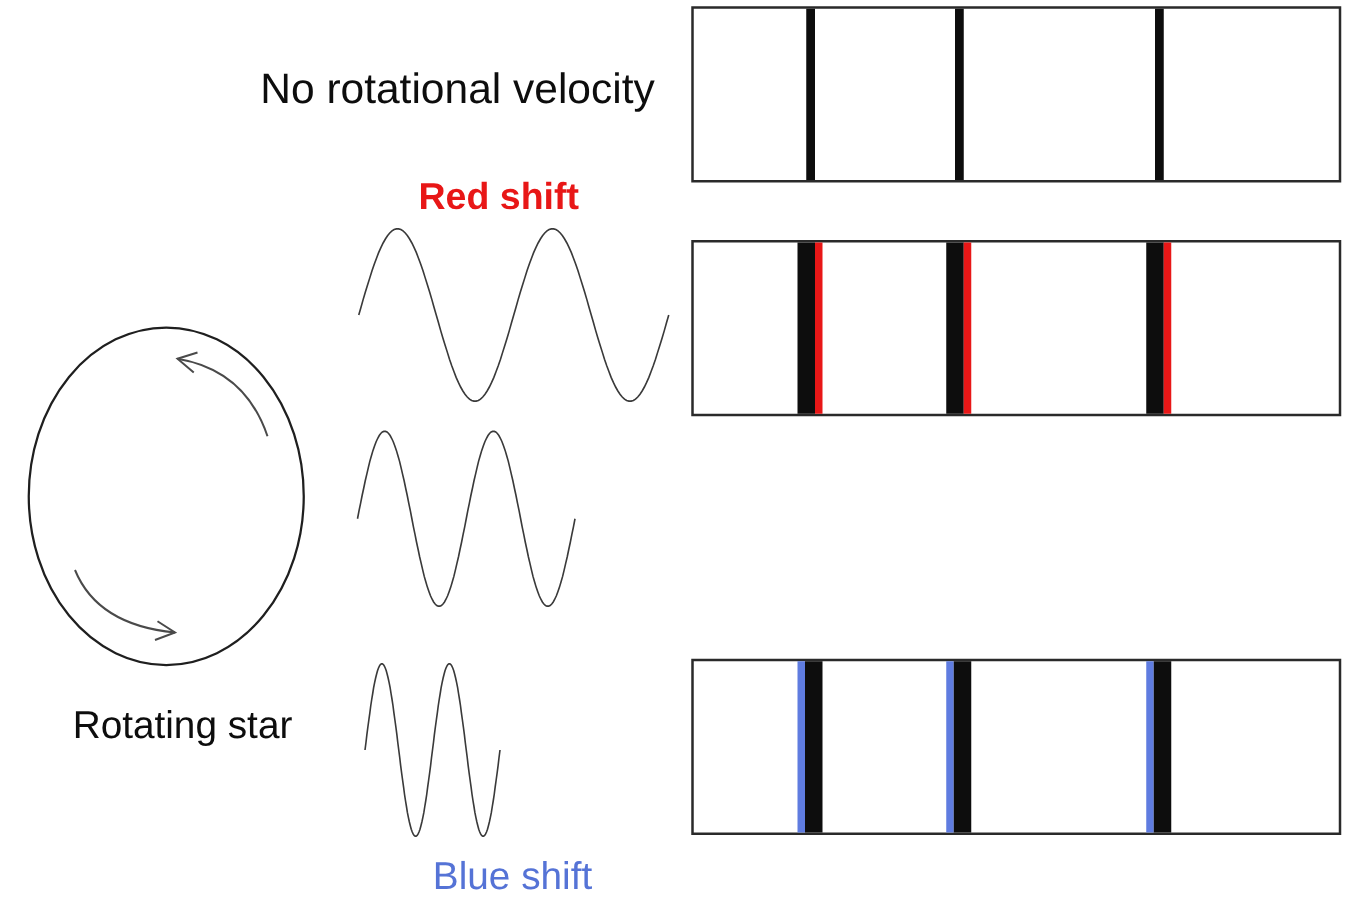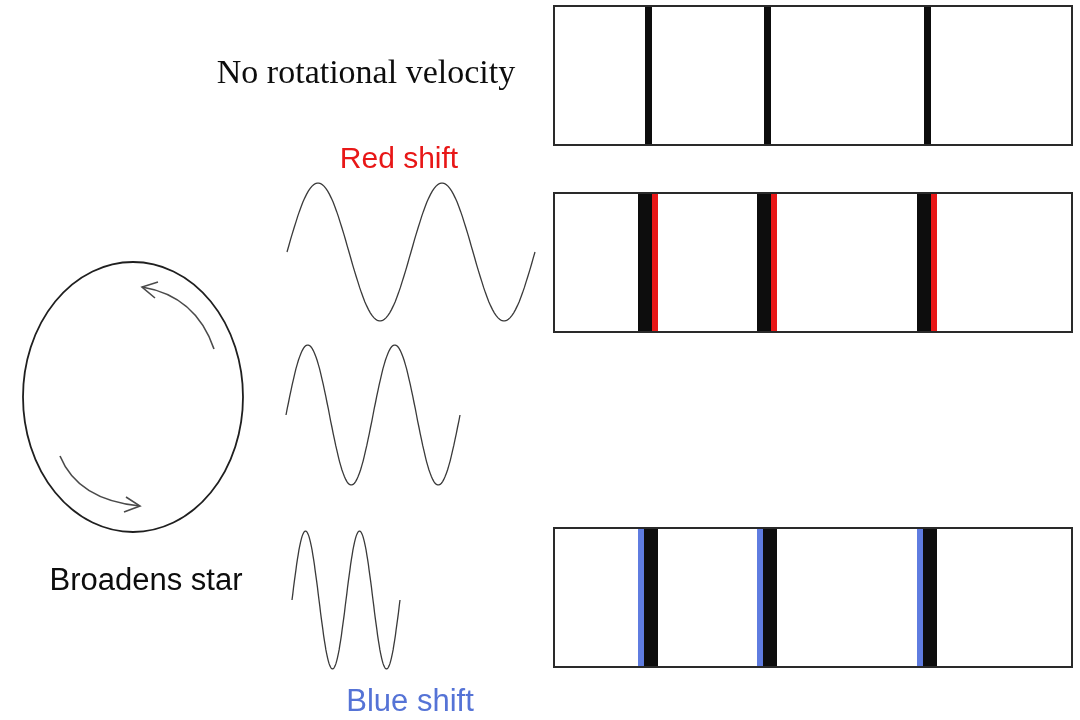--- a/index.html
+++ b/index.html
@@ -3,21 +3,21 @@
 <meta charset="utf-8">
 <style>
   html,body{margin:0;padding:0;background:#ffffff;}
   #canvas{
     position:relative;width:1080px;height:720px;background:#ffffff;overflow:hidden;
     font-family:"Liberation Sans",sans-serif;
   }
   #drawing{position:absolute;left:0;top:0;width:1080px;height:720px;}
   .label{position:absolute;transform:translateX(-50%);white-space:nowrap;line-height:1.1;}
   .label-ink{color:var(--ink);}
-  .label-red{color:var(--red);}
+  .label-red{color:var(--red);font-weight:bold;}
   .label-blue{color:var(--blue-text);}
   .spectrum{position:absolute;background:#ffffff;border:2px solid var(--border);box-sizing:border-box;}
   .bar{position:absolute;top:0;bottom:0;}
   .bar-black{background:var(--ink);}
   .bar-red{background:var(--red);}
   .bar-blue{background:var(--blue-stripe);}
   svg path, svg ellipse{fill:none;}
 </style>
 </head>
 <body>
@@ -32,26 +32,26 @@
         <path d="M60 456 Q78 500 140 506" stroke="#4a4a4a" stroke-width="1.6"></path>
         <path d="M126 497 L140 506 L124 512" stroke="#4a4a4a" stroke-width="1.6"></path>
       </g>
     <g id="wave-group">
         <path d="M287.0 252.0 L288.8 245.8 L290.5 239.7 L292.3 233.6 L294.1 227.8 L295.9 222.1 L297.6 216.6 L299.4 211.4 L301.2 206.6 L302.9 202.1 L304.7 198.1 L306.5 194.4 L308.3 191.2 L310.0 188.6 L311.8 186.4 L313.6 184.7 L315.3 183.6 L317.1 183.1 L318.9 183.1 L320.7 183.6 L322.4 184.7 L324.2 186.4 L326.0 188.6 L327.7 191.2 L329.5 194.4 L331.3 198.1 L333.1 202.1 L334.8 206.6 L336.6 211.4 L338.4 216.6 L340.1 222.1 L341.9 227.8 L343.7 233.6 L345.5 239.7 L347.2 245.8 L349.0 252.0 L350.8 258.2 L352.5 264.3 L354.3 270.4 L356.1 276.2 L357.9 281.9 L359.6 287.4 L361.4 292.6 L363.2 297.4 L364.9 301.9 L366.7 305.9 L368.5 309.6 L370.3 312.8 L372.0 315.4 L373.8 317.6 L375.6 319.3 L377.3 320.4 L379.1 320.9 L380.9 320.9 L382.7 320.4 L384.4 319.3 L386.2 317.6 L388.0 315.4 L389.7 312.8 L391.5 309.6 L393.3 305.9 L395.1 301.9 L396.8 297.4 L398.6 292.6 L400.4 287.4 L402.1 281.9 L403.9 276.2 L405.7 270.4 L407.5 264.3 L409.2 258.2 L411.0 252.0 L412.8 245.8 L414.5 239.7 L416.3 233.6 L418.1 227.8 L419.9 222.1 L421.6 216.6 L423.4 211.4 L425.2 206.6 L426.9 202.1 L428.7 198.1 L430.5 194.4 L432.3 191.2 L434.0 188.6 L435.8 186.4 L437.6 184.7 L439.3 183.6 L441.1 183.1 L442.9 183.1 L444.7 183.6 L446.4 184.7 L448.2 186.4 L450.0 188.6 L451.7 191.2 L453.5 194.4 L455.3 198.1 L457.1 202.1 L458.8 206.6 L460.6 211.4 L462.4 216.6 L464.1 222.1 L465.9 227.8 L467.7 233.6 L469.5 239.7 L471.2 245.8 L473.0 252.0 L474.8 258.2 L476.5 264.3 L478.3 270.4 L480.1 276.2 L481.9 281.9 L483.6 287.4 L485.4 292.6 L487.2 297.4 L488.9 301.9 L490.7 305.9 L492.5 309.6 L494.3 312.8 L496.0 315.4 L497.8 317.6 L499.6 319.3 L501.3 320.4 L503.1 320.9 L504.9 320.9 L506.7 320.4 L508.4 319.3 L510.2 317.6 L512.0 315.4 L513.7 312.8 L515.5 309.6 L517.3 305.9 L519.1 301.9 L520.8 297.4 L522.6 292.6 L524.4 287.4 L526.1 281.9 L527.9 276.2 L529.7 270.4 L531.5 264.3 L533.2 258.2 L535.0 252.0" stroke="#3a3a3a" stroke-width="1.3"></path>
         <path d="M286.0 415.0 L287.2 408.7 L288.5 402.5 L289.7 396.4 L291.0 390.4 L292.2 384.6 L293.5 379.1 L294.7 373.9 L295.9 368.9 L297.2 364.4 L298.4 360.3 L299.7 356.6 L300.9 353.4 L302.2 350.6 L303.4 348.4 L304.6 346.8 L305.9 345.6 L307.1 345.1 L308.4 345.1 L309.6 345.6 L310.9 346.8 L312.1 348.4 L313.3 350.6 L314.6 353.4 L315.8 356.6 L317.1 360.3 L318.3 364.4 L319.6 368.9 L320.8 373.9 L322.0 379.1 L323.3 384.6 L324.5 390.4 L325.8 396.4 L327.0 402.5 L328.3 408.7 L329.5 415.0 L330.7 421.3 L332.0 427.5 L333.2 433.6 L334.5 439.6 L335.7 445.4 L337.0 450.9 L338.2 456.1 L339.4 461.1 L340.7 465.6 L341.9 469.7 L343.2 473.4 L344.4 476.6 L345.7 479.4 L346.9 481.6 L348.1 483.2 L349.4 484.4 L350.6 484.9 L351.9 484.9 L353.1 484.4 L354.4 483.2 L355.6 481.6 L356.8 479.4 L358.1 476.6 L359.3 473.4 L360.6 469.7 L361.8 465.6 L363.1 461.1 L364.3 456.1 L365.5 450.9 L366.8 445.4 L368.0 439.6 L369.3 433.6 L370.5 427.5 L371.8 421.3 L373.0 415.0 L374.2 408.7 L375.5 402.5 L376.7 396.4 L378.0 390.4 L379.2 384.6 L380.5 379.1 L381.7 373.9 L382.9 368.9 L384.2 364.4 L385.4 360.3 L386.7 356.6 L387.9 353.4 L389.2 350.6 L390.4 348.4 L391.6 346.8 L392.9 345.6 L394.1 345.1 L395.4 345.1 L396.6 345.6 L397.9 346.8 L399.1 348.4 L400.3 350.6 L401.6 353.4 L402.8 356.6 L404.1 360.3 L405.3 364.4 L406.6 368.9 L407.8 373.9 L409.0 379.1 L410.3 384.6 L411.5 390.4 L412.8 396.4 L414.0 402.5 L415.3 408.7 L416.5 415.0 L417.7 421.3 L419.0 427.5 L420.2 433.6 L421.5 439.6 L422.7 445.4 L424.0 450.9 L425.2 456.1 L426.4 461.1 L427.7 465.6 L428.9 469.7 L430.2 473.4 L431.4 476.6 L432.7 479.4 L433.9 481.6 L435.1 483.2 L436.4 484.4 L437.6 484.9 L438.9 484.9 L440.1 484.4 L441.4 483.2 L442.6 481.6 L443.8 479.4 L445.1 476.6 L446.3 473.4 L447.6 469.7 L448.8 465.6 L450.1 461.1 L451.3 456.1 L452.5 450.9 L453.8 445.4 L455.0 439.6 L456.3 433.6 L457.5 427.5 L458.8 421.3 L460.0 415.0" stroke="#3a3a3a" stroke-width="1.3"></path>
         <path d="M292.0 600.0 L292.8 593.8 L293.5 587.7 L294.3 581.6 L295.1 575.8 L295.9 570.1 L296.6 564.6 L297.4 559.4 L298.2 554.6 L298.9 550.1 L299.7 546.1 L300.5 542.4 L301.3 539.2 L302.0 536.6 L302.8 534.4 L303.6 532.7 L304.3 531.6 L305.1 531.1 L305.9 531.1 L306.7 531.6 L307.4 532.7 L308.2 534.4 L309.0 536.6 L309.7 539.2 L310.5 542.4 L311.3 546.1 L312.1 550.1 L312.8 554.6 L313.6 559.4 L314.4 564.6 L315.1 570.1 L315.9 575.8 L316.7 581.6 L317.5 587.7 L318.2 593.8 L319.0 600.0 L319.8 606.2 L320.5 612.3 L321.3 618.4 L322.1 624.2 L322.9 629.9 L323.6 635.4 L324.4 640.6 L325.2 645.4 L325.9 649.9 L326.7 653.9 L327.5 657.6 L328.3 660.8 L329.0 663.4 L329.8 665.6 L330.6 667.3 L331.3 668.4 L332.1 668.9 L332.9 668.9 L333.7 668.4 L334.4 667.3 L335.2 665.6 L336.0 663.4 L336.7 660.8 L337.5 657.6 L338.3 653.9 L339.1 649.9 L339.8 645.4 L340.6 640.6 L341.4 635.4 L342.1 629.9 L342.9 624.2 L343.7 618.4 L344.5 612.3 L345.2 606.2 L346.0 600.0 L346.8 593.8 L347.5 587.7 L348.3 581.6 L349.1 575.8 L349.9 570.1 L350.6 564.6 L351.4 559.4 L352.2 554.6 L352.9 550.1 L353.7 546.1 L354.5 542.4 L355.3 539.2 L356.0 536.6 L356.8 534.4 L357.6 532.7 L358.3 531.6 L359.1 531.1 L359.9 531.1 L360.7 531.6 L361.4 532.7 L362.2 534.4 L363.0 536.6 L363.7 539.2 L364.5 542.4 L365.3 546.1 L366.1 550.1 L366.8 554.6 L367.6 559.4 L368.4 564.6 L369.1 570.1 L369.9 575.8 L370.7 581.6 L371.5 587.7 L372.2 593.8 L373.0 600.0 L373.8 606.2 L374.5 612.3 L375.3 618.4 L376.1 624.2 L376.9 629.9 L377.6 635.4 L378.4 640.6 L379.2 645.4 L379.9 649.9 L380.7 653.9 L381.5 657.6 L382.3 660.8 L383.0 663.4 L383.8 665.6 L384.6 667.3 L385.3 668.4 L386.1 668.9 L386.9 668.9 L387.7 668.4 L388.4 667.3 L389.2 665.6 L390.0 663.4 L390.7 660.8 L391.5 657.6 L392.3 653.9 L393.1 649.9 L393.8 645.4 L394.6 640.6 L395.4 635.4 L396.1 629.9 L396.9 624.2 L397.7 618.4 L398.5 612.3 L399.2 606.2 L400.0 600.0" stroke="#3a3a3a" stroke-width="1.3"></path>
       </g>
   </svg>
 
-  <div class="label label-ink" style="left:366px;top:53px;font-size:34px;font-family:Liberation Serif, serif;">No rotational velocity</div>
+  <div class="label label-ink" style="left:366px;top:53px;font-size:34px;">No rotational velocity</div>
 
   <div class="label label-red" style="left:399px;top:141px;font-size:30px;">Red shift</div>
 
 
-  <div class="label label-ink" style="left:146px;top:563px;font-size:31px;">Broadens star</div>
+  <div class="label label-ink" style="left:146px;top:563px;font-size:31px;">Rotating star</div>
 
   <div class="label label-blue" style="left:410px;top:684px;font-size:31px;text-align:right;">Blue shift</div>
 
   <div id="spectra-layer">
       <div class="spectrum" style="left: 553px; top: 5px; width: 520px; height: 141px;">
         <div class="bar bar-black" style="left: 89.5px; width: 7px;"></div>
         <div class="bar bar-black" style="left: 208.5px; width: 7px;"></div>
         <div class="bar bar-black" style="left: 368.5px; width: 7px;"></div>
       </div>
       <div class="spectrum" style="left: 553px; top: 192px; width: 520px; height: 141px;">

